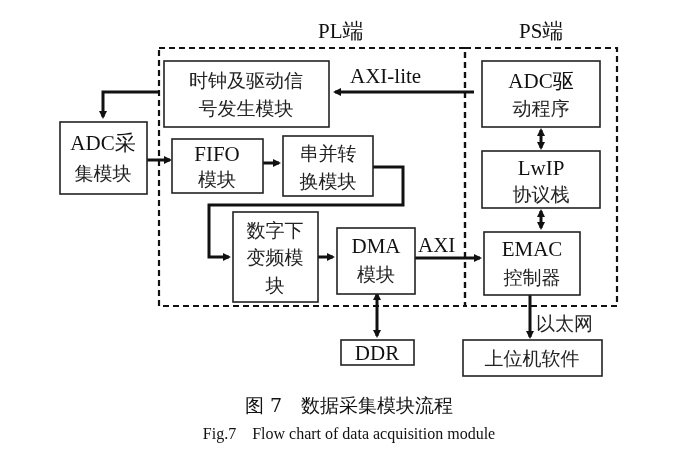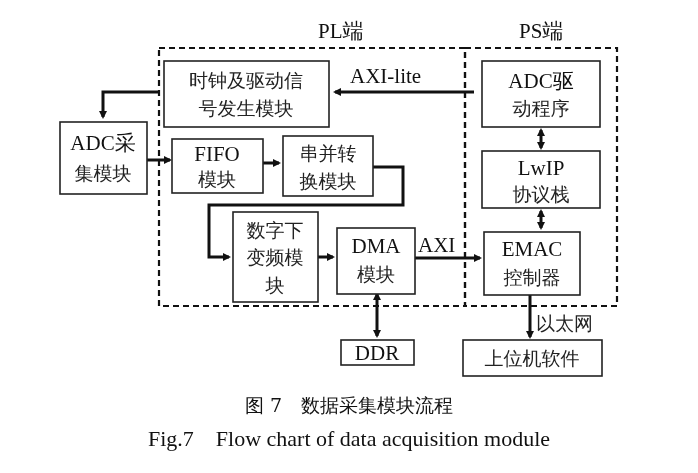--- a/index.html
+++ b/index.html
@@ -7,21 +7,21 @@
          font-family: "Liberation Serif", "DejaVu Serif", serif; color: #111; }
   svg#diagram { position: absolute; left: 0; top: 0; }
   .box { fill: #fff; stroke: #222; stroke-width: 1.6; }
   .region { fill: none; stroke: #111; stroke-width: 2.2; stroke-dasharray: 6 4; }
   .conn { fill: none; stroke: #111; stroke-width: 3; }
   .lbl { font-family: "Liberation Serif", "DejaVu Serif", serif; font-size: 21px; fill: #111; }
   .cjk { font-family: "DejaVu Sans", sans-serif; font-size: 19px; fill: #222; }
   .caption-cn { position: absolute; left: 0; width: 698px; top: 393px; text-align: center;
                 font-family: "DejaVu Serif", serif; font-size: 19px; }
   .caption-en { position: absolute; left: 0; width: 698px; top: 424px; text-align: center;
-                font-family: "Liberation Serif", serif; font-size: 22px; }
+                font-family: "Liberation Serif", serif; font-size: 16px; }
 </style>
 </head>
 <body>
 
 <svg id="diagram" width="698" height="390" viewBox="0 0 698 390">
   <defs>
     <marker id="arr" markerWidth="8" markerHeight="8" refX="6" refY="4" orient="auto" markerUnits="userSpaceOnUse">
       <path d="M0,0 L8,4 L0,8 Z" fill="#111"></path>
     </marker>
     <marker id="arrs" markerWidth="8" markerHeight="8" refX="2" refY="4" orient="auto" markerUnits="userSpaceOnUse">

